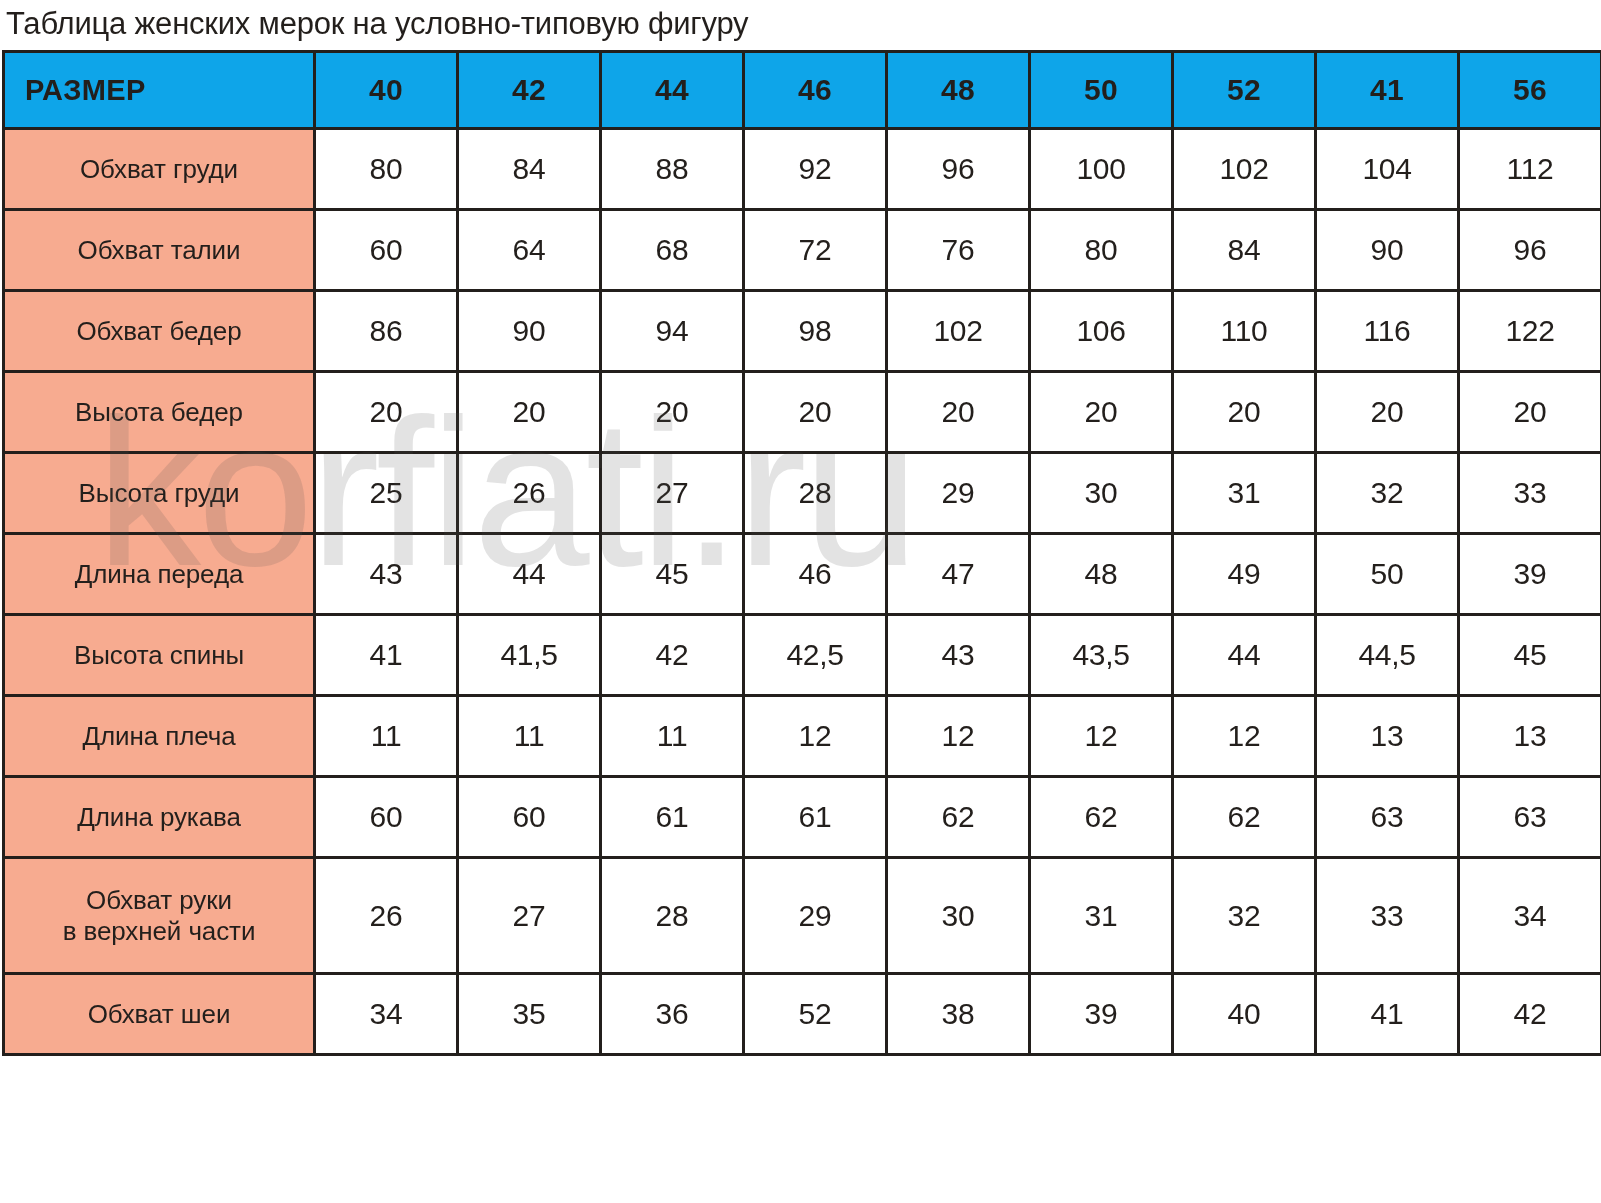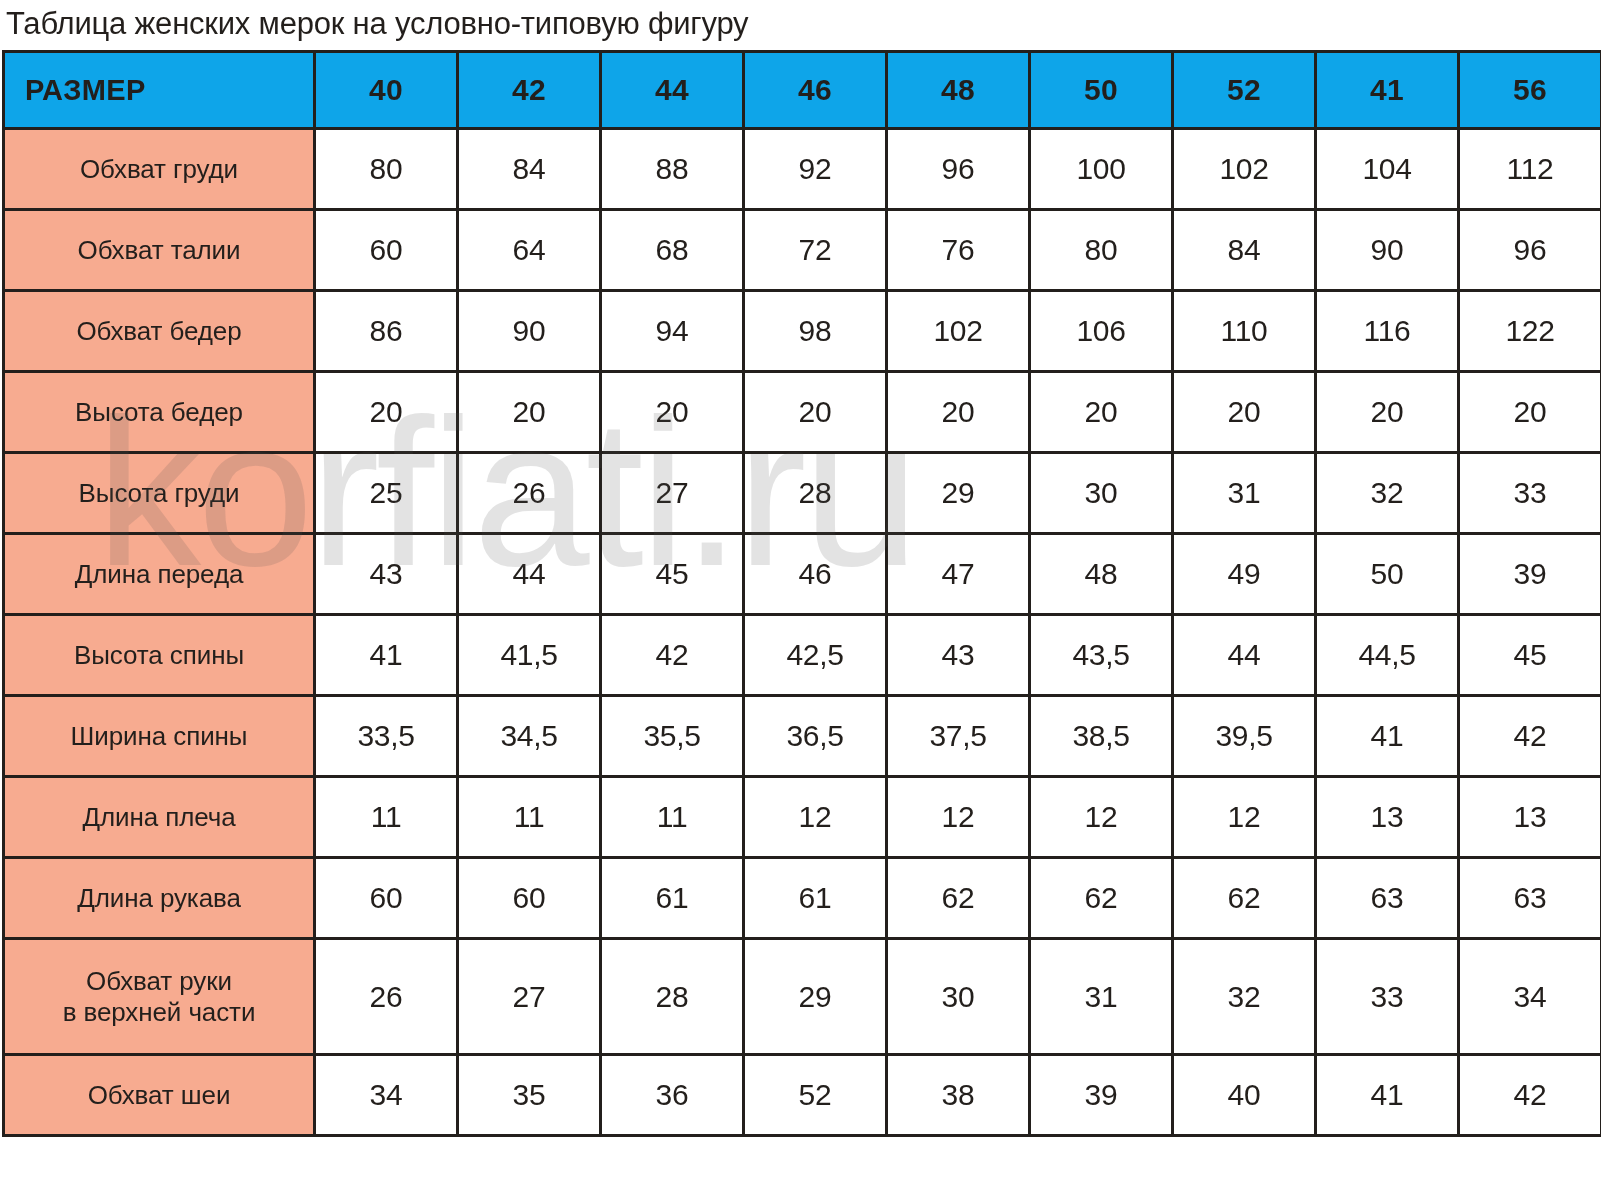--- a/index.html
+++ b/index.html
@@ -219,32 +219,20 @@
           <td class="value">41,5</td>
           <td class="value">42</td>
           <td class="value">42,5</td>
           <td class="value">43</td>
           <td class="value">43,5</td>
           <td class="value">44</td>
           <td class="value">44,5</td>
           <td class="value">45</td>
         </tr>
         <tr class="data-row">
-          <td class="row-label">Ширина спины</td>
-          <td class="value">33,5</td>
-          <td class="value">34,5</td>
-          <td class="value">35,5</td>
-          <td class="value">36,5</td>
-          <td class="value">37,5</td>
-          <td class="value">38,5</td>
-          <td class="value">39,5</td>
-          <td class="value">41</td>
-          <td class="value">42</td>
-        </tr>
-        <tr class="data-row">
           <td class="row-label">Длина плеча</td>
           <td class="value">11</td>
           <td class="value">11</td>
           <td class="value">11</td>
           <td class="value">12</td>
           <td class="value">12</td>
           <td class="value">12</td>
           <td class="value">12</td>
           <td class="value">13</td>
           <td class="value">13</td>

